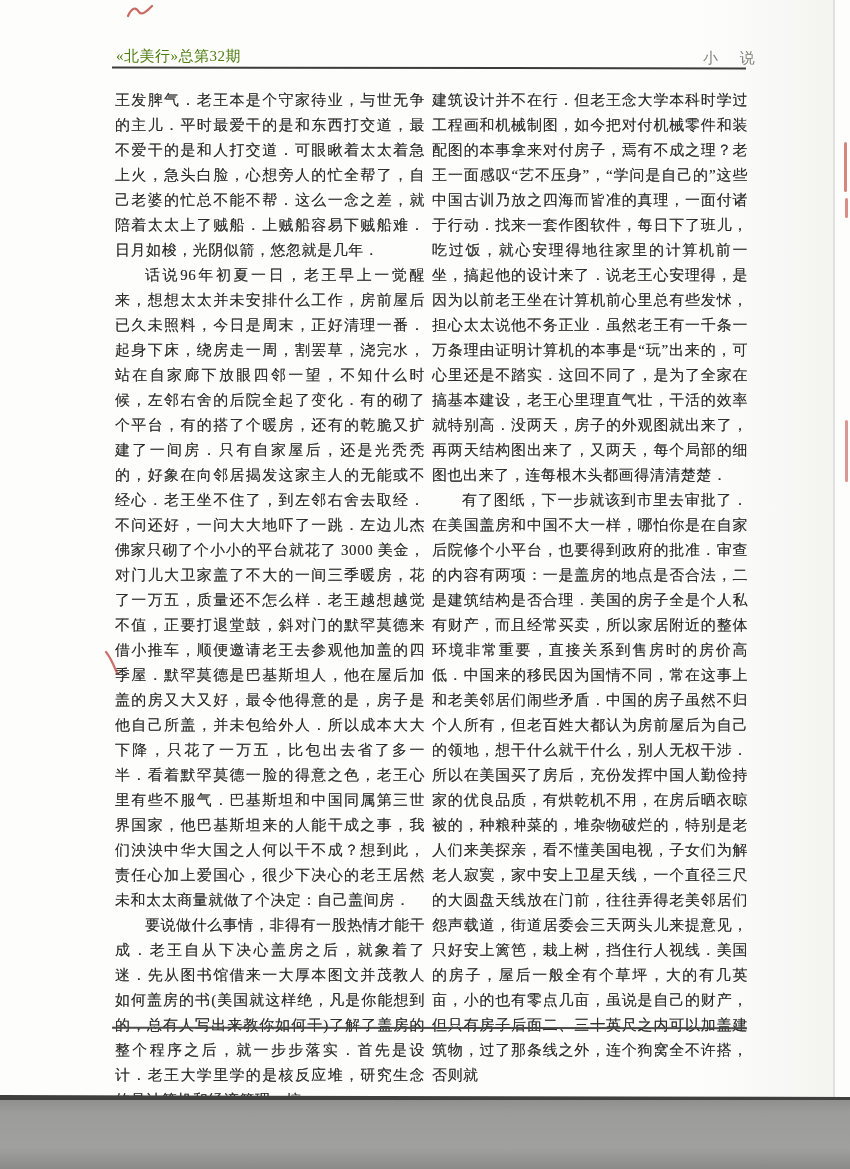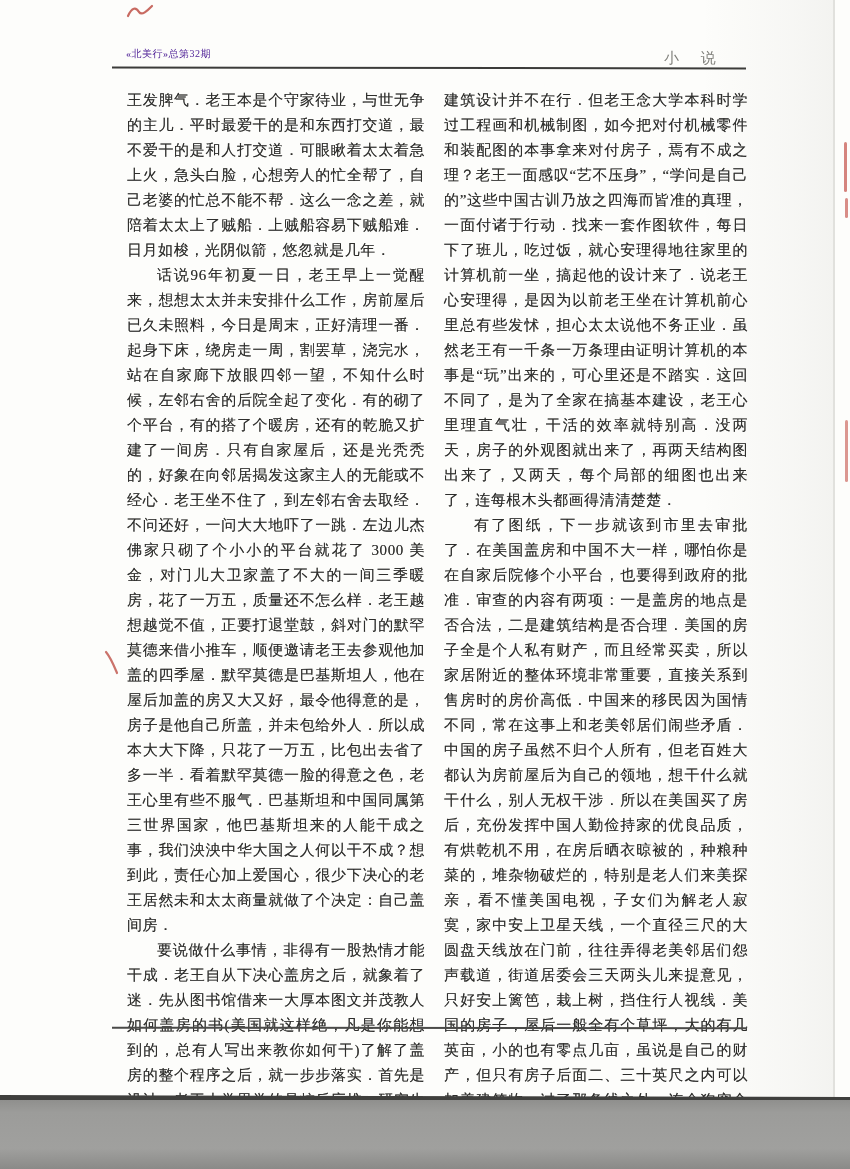--- a/index.html
+++ b/index.html
@@ -17,37 +17,37 @@
   .scan-shade-right{
     position:absolute;top:0;left:700px;width:133px;height:1100px;
     background:linear-gradient(90deg,rgba(0,0,0,0) 0%,rgba(60,60,40,0.03) 70%,rgba(60,60,40,0.05) 100%);
   }
   .page-edge-line{
     position:absolute;top:0;left:833px;width:2px;height:1100px;
     background:rgba(100,100,90,0.18);
   }
   
   .header-left{
-    position:absolute;left:126px;top:47px;
-    font-size:10px;color:#4c1d95;letter-spacing:0.5px;
+    position:absolute;left:116px;top:47px;
+    font-size:15px;color:#4d7c0f;letter-spacing:0.5px;
   }
   .header-right{
-    position:absolute;left:664px;top:49px;
+    position:absolute;left:703px;top:49px;
     font-size:15px;color:#7d7d78;letter-spacing:9px;
   }
   .header-rule{
     position:absolute;left:112px;top:67px;width:634px;height:2px;
     background:#3c3c3a;transform:rotate(0.08deg);
   }
   
   .columns{
     position:absolute;left:115px;top:88px;width:633px;
     display:flex;gap:7px;
   }
-  .column{width:310px;margin-left:12px;}
+  .column{width:310px;}
   .column.right{width:316px;}
   .para{
     margin:0;
     font-size:15px;line-height:25px;letter-spacing:0.55px;
     color:#2e2e2c;
     text-align:justify;
     word-break:break-all;
     text-shadow:0 0 0.5px rgba(40,40,40,0.55);
   }
   .para.indent{text-indent:2em;}

